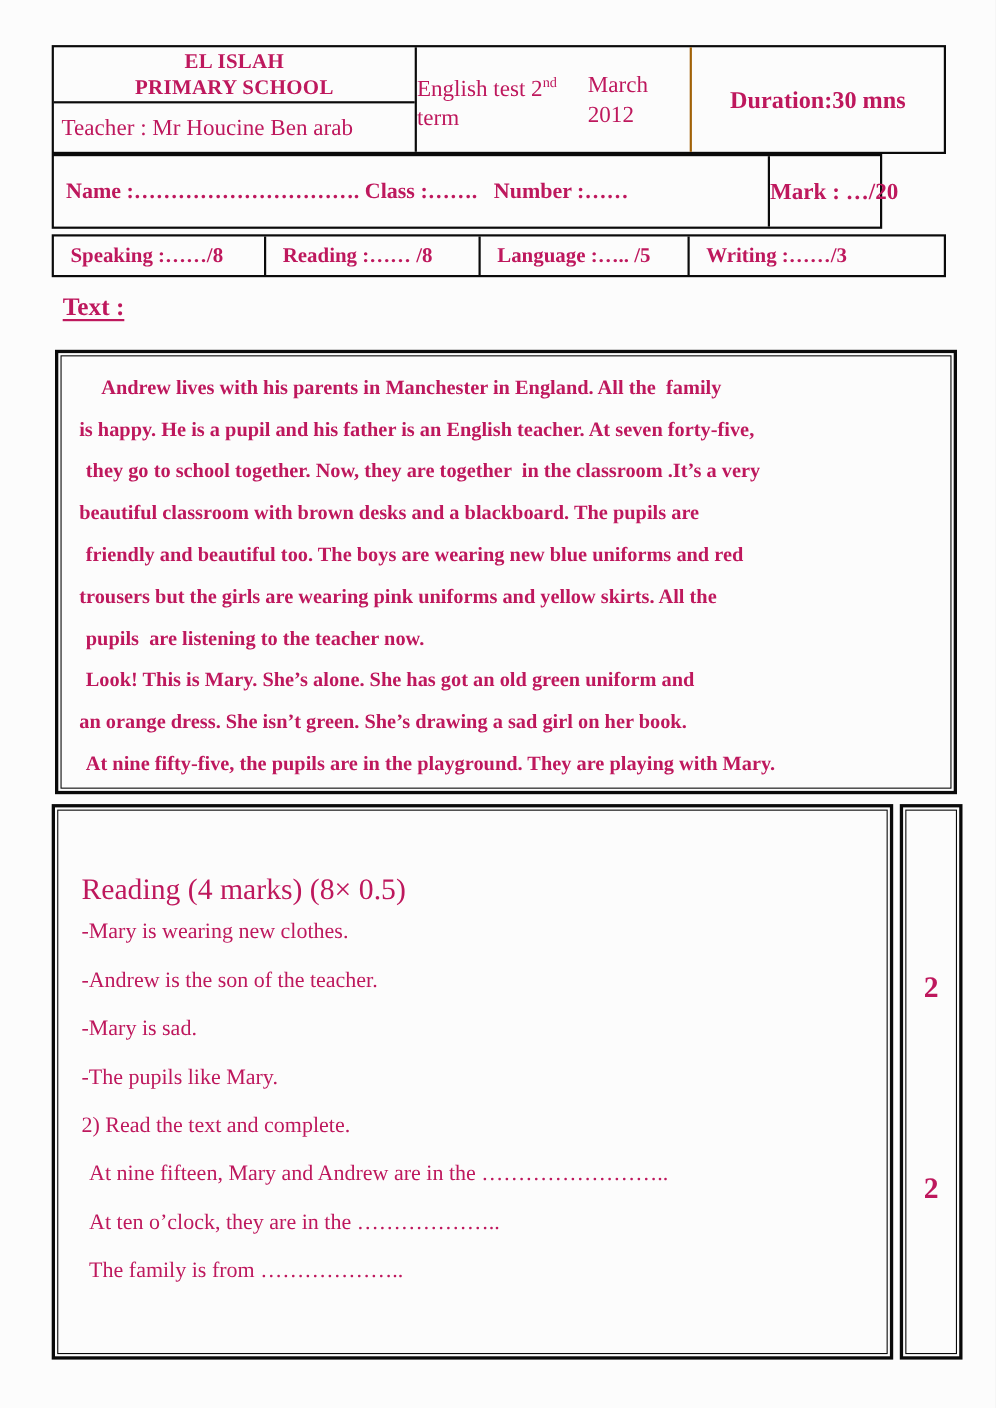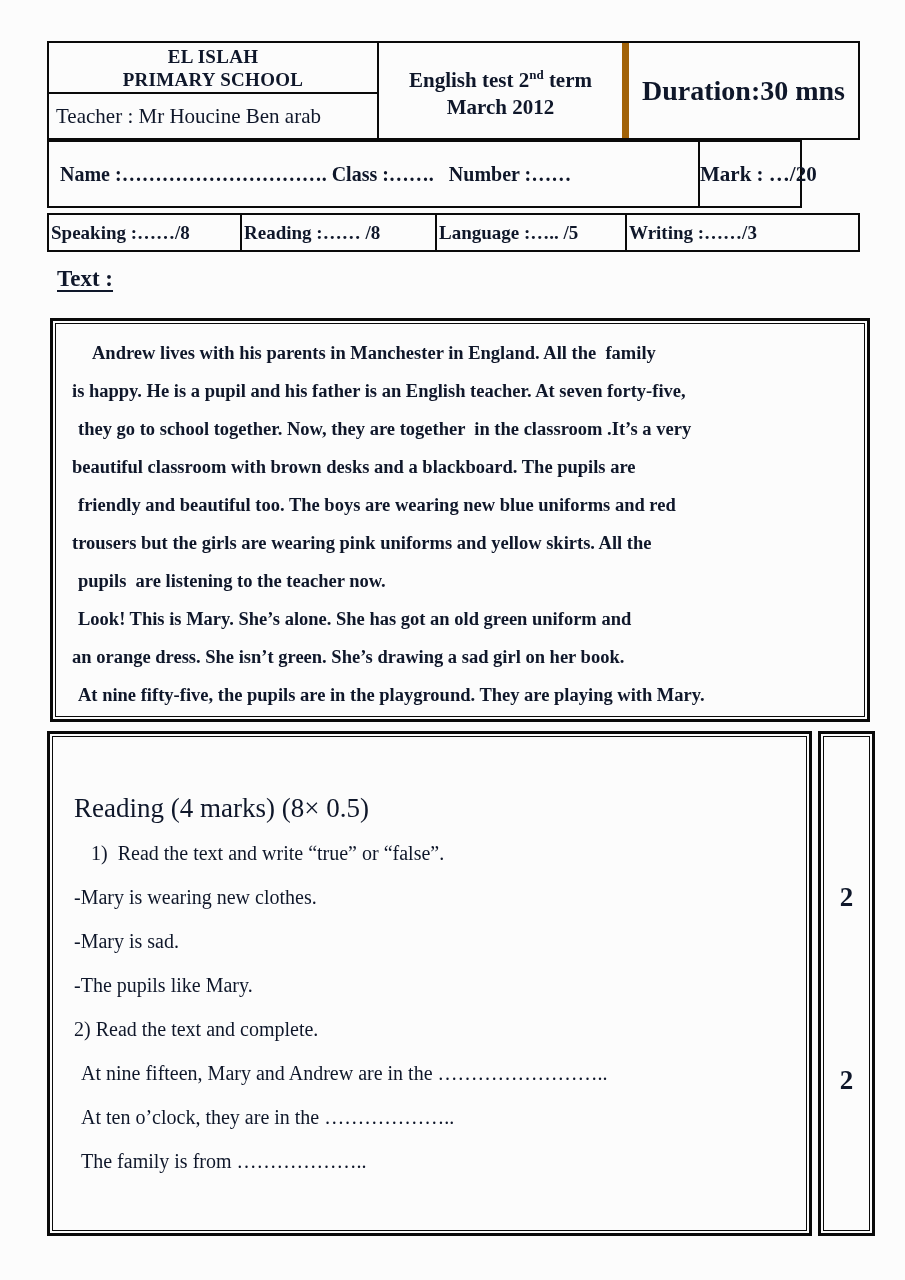--- a/index.html
+++ b/index.html
@@ -1,41 +1,41 @@
 <!DOCTYPE html>
 <html><head>
 <meta charset="utf-8">
 <style>
   html,body { margin:0; padding:0; background:#f2f2f2; }
   .page {
     position:relative; width:905px; height:1280px;
     background:#fcfcfc; overflow:hidden;
     font-family:"Liberation Serif","DejaVu Serif",serif;
-    color:#0f172a;
+    color:#be185d;
   }
   .box { box-sizing:border-box; position:absolute; border:2px solid #0a0a0a; }
   .cell { box-sizing:border-box; }
 
   
   .header-table { left:47px; top:41px; width:813px; height:99px; display:grid; grid-template-columns:330px 250px 1fr; }
   .school-cell { border-right:2px solid #0a0a0a; display:flex; flex-direction:column; }
   .school-name { height:49px; border-bottom:2px solid #0a0a0a; display:flex; flex-direction:column; justify-content:center; align-items:center; font-weight:bold; font-size:19px; line-height:23px; letter-spacing:0.3px; }
   .teacher-cell { flex:1; display:flex; align-items:center; padding-left:7px; font-size:21px;text-align:right; }
-  .title-cell { border-right:7px solid #a16207; display:flex; flex-direction:column; justify-content:center; align-items:center; font-weight:bold; font-size:21px; line-height:27px; }
+  .title-cell { border-right:2px solid #a16207; display:flex; justify-content:center; align-items:center; font-weight:normal; font-size:21px; line-height:27px; }
   .title-cell sup { font-size:13px; }
-  .duration-cell { display:flex; justify-content:center; align-items:center; font-weight:bold; font-size:28px; }
+  .duration-cell { display:flex; justify-content:center; align-items:center; font-weight:bold; font-size:22px; }
 
   
   .info-row { left:47px; top:140px; width:755px; height:68px; display:grid; grid-template-columns:651px 1fr; }
   .info-cell { border-right:2px solid #0a0a0a; display:flex; align-items:center; padding-left:11px; font-weight:bold; font-size:20px; white-space:pre; }
   .mark-cell { display:flex; align-items:center; justify-content:center; font-weight:bold; font-size:21px; white-space:pre; }
 
   
   .marks-row { left:47px; top:213px; width:813px; height:39px; display:grid; grid-template-columns:193px 195px 190px 1fr; }
-  .marks-row .mcell { border-right:2px solid #0a0a0a; display:flex; align-items:center; padding-left:2px; font-weight:bold; font-size:19px; white-space:pre; }
+  .marks-row .mcell { border-right:2px solid #0a0a0a; display:flex; align-items:center; padding-left:15px; font-weight:bold; font-size:19px; white-space:pre; }
   .marks-row .mcell:last-child { border-right:none; }
 
   
   .text-label { position:absolute; left:57px; top:266px; font-weight:bold; font-size:23px; text-decoration:underline; text-underline-offset:4px; }
 
   
   .text-box { left:50px; top:318px; width:820px; height:404px; border-width:3px; }
   .text-box .inner { position:absolute; inset:2px; border:1px solid #0a0a0a; padding:10px 6px 0 16px; box-sizing:border-box; }
   .text-line { font-weight:bold; font-size:18.5px; line-height:38px; white-space:pre; }
   .text-line:nth-child(1) { text-indent:20px; }
@@ -102,22 +102,22 @@
       <div class="text-line">pupils  are listening to the teacher now.</div>
       <div class="text-line">Look! This is Mary. She’s alone. She has got an old green uniform and</div>
       <div class="text-line">an orange dress. She isn’t green. She’s drawing a sad girl on her book.</div>
       <div class="text-line">At nine fifty-five, the pupils are in the playground. They are playing with Mary.</div>
     </div>
   </div>
 
   <div class="box reading-box">
     <div class="inner">
       <div class="reading-title">Reading (4 marks) (8× 0.5)</div>
-      <div class="r-line q1-label">1)  Read the text and write “true” or “false”.</div>
       <div class="r-line">-Mary is wearing new clothes.</div>
+      <div class="r-line">-Andrew is the son of the teacher.</div>
       <div class="r-line">-Mary is sad.</div>
       <div class="r-line">-The pupils like Mary.</div>
       <div class="r-line">2) Read the text and complete.</div>
       <div class="r-line q2-item">At nine fifteen, Mary and Andrew are in the ……………………..</div>
       <div class="r-line q2-item">At ten o’clock, they are in the ………………..</div>
       <div class="r-line q2-item">The family is from ………………..</div>
     </div>
   </div>
 
   <div class="box marks-box">

